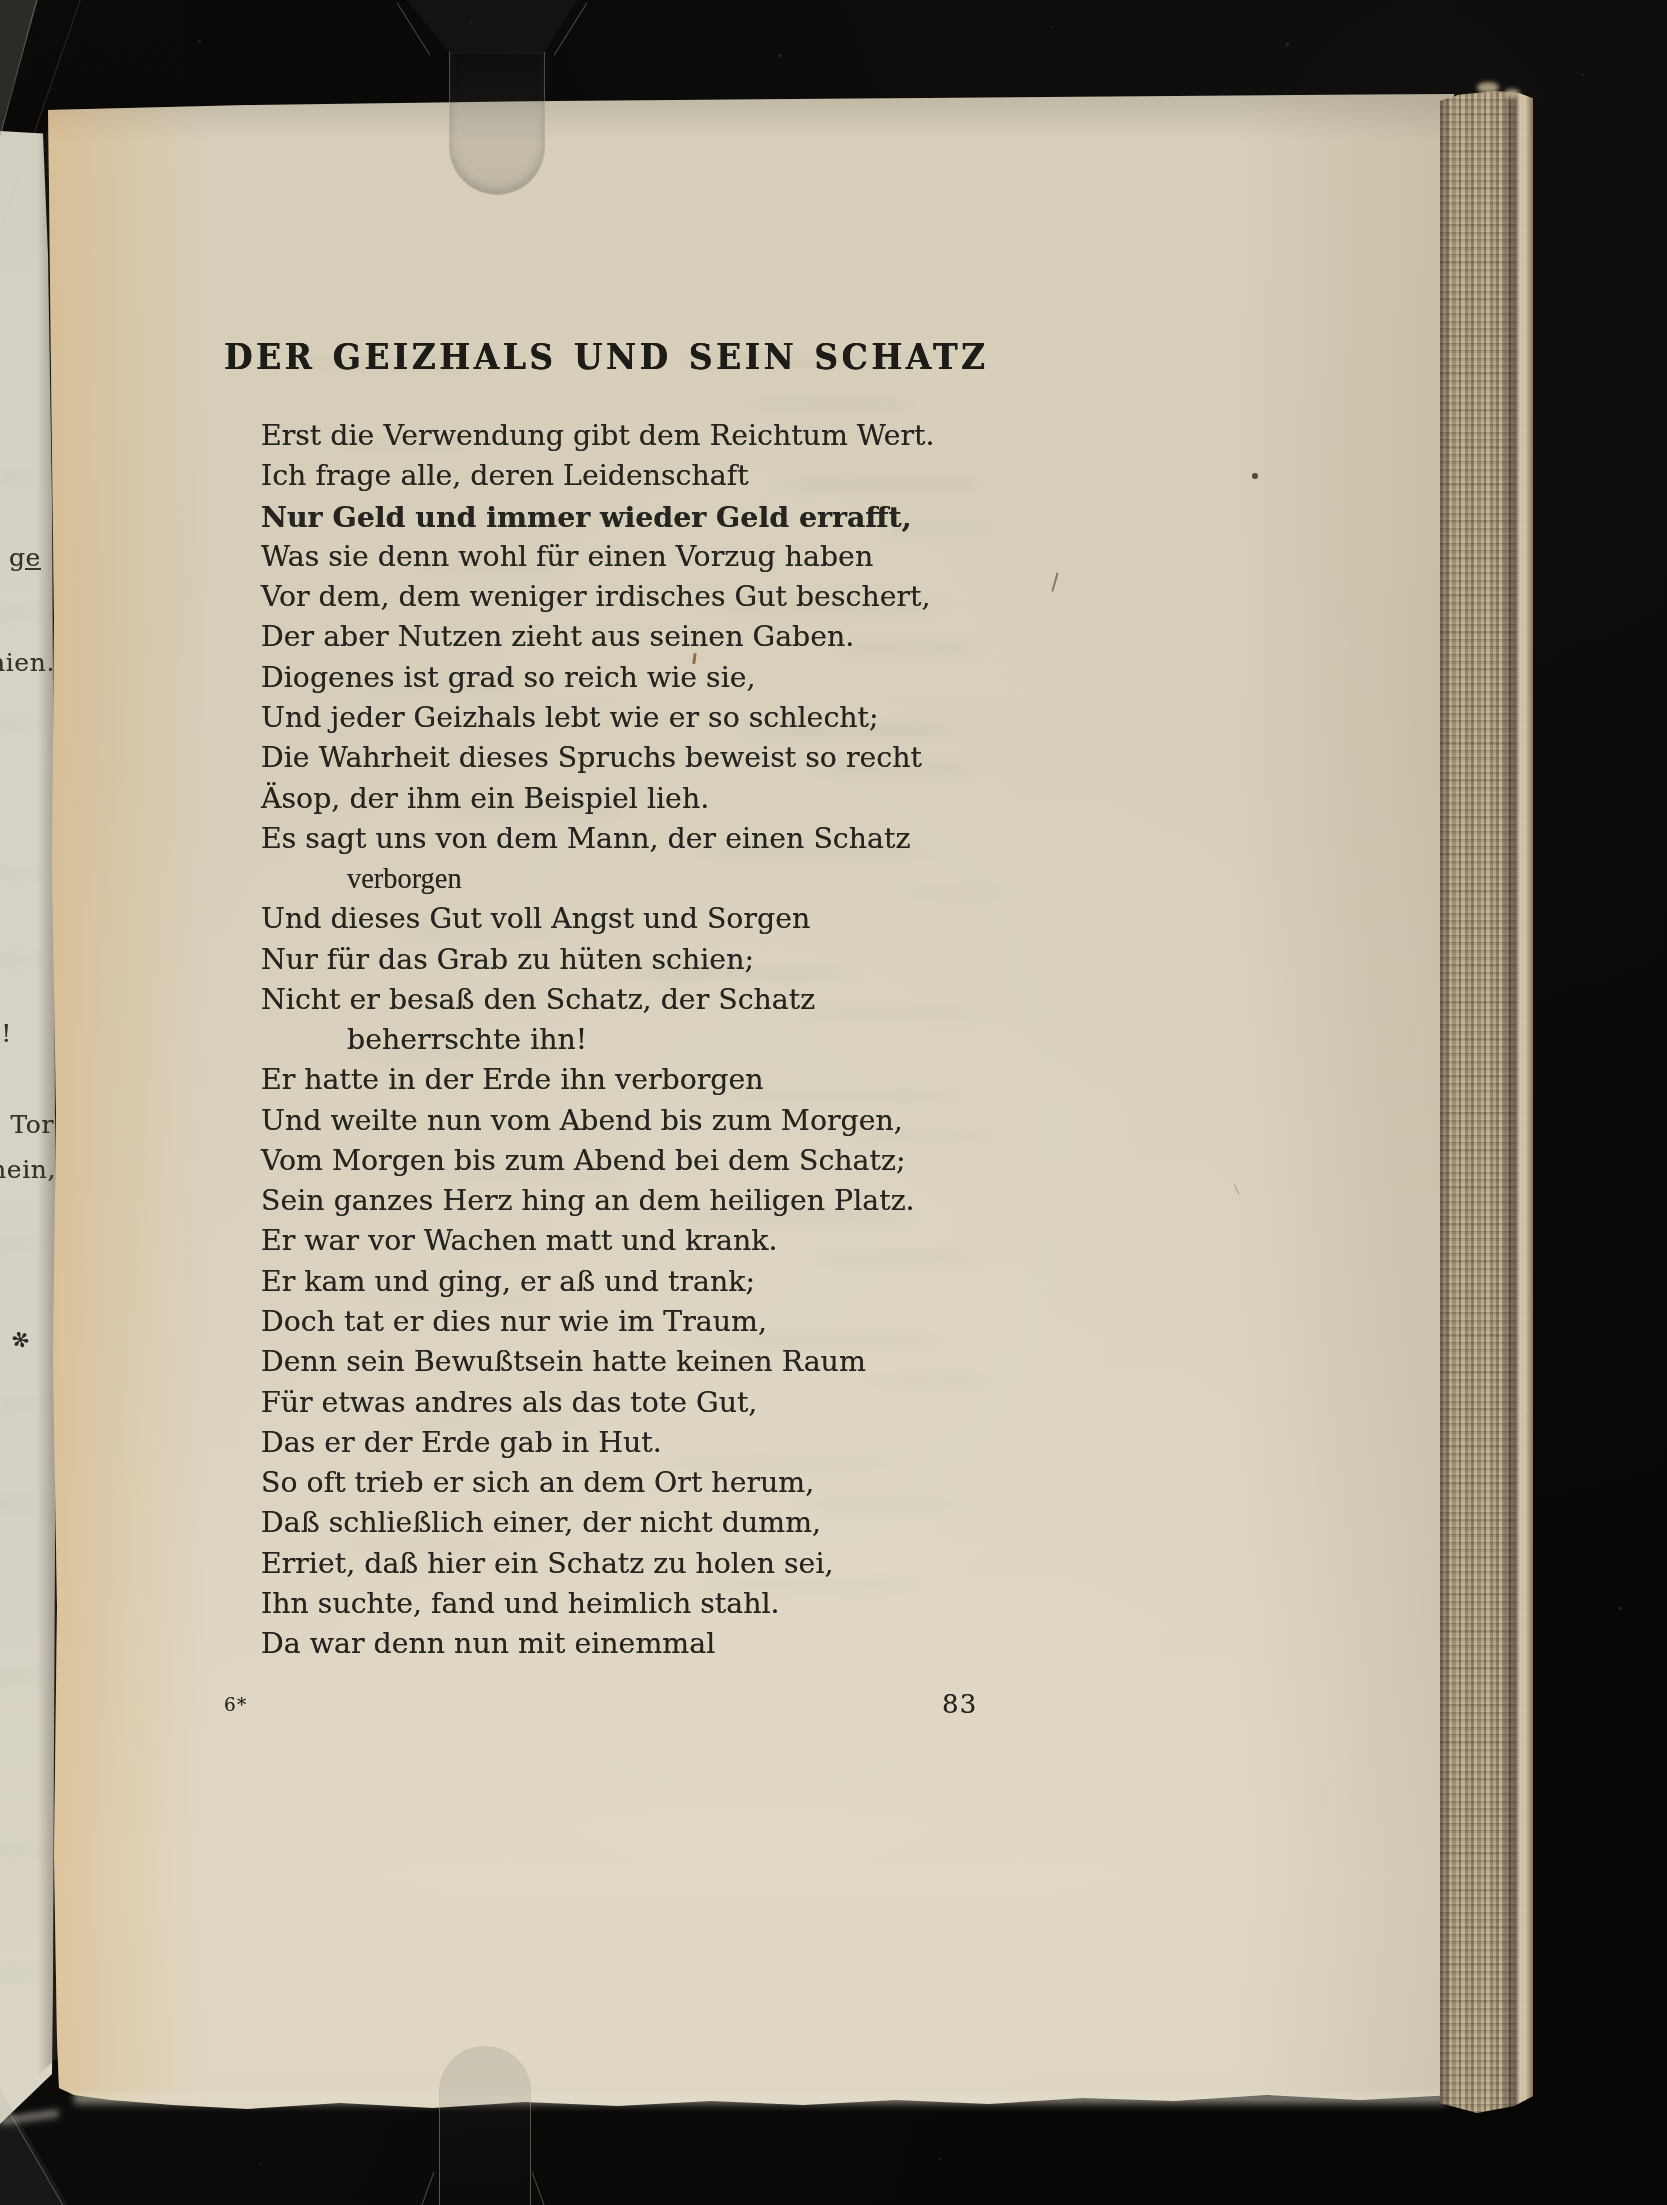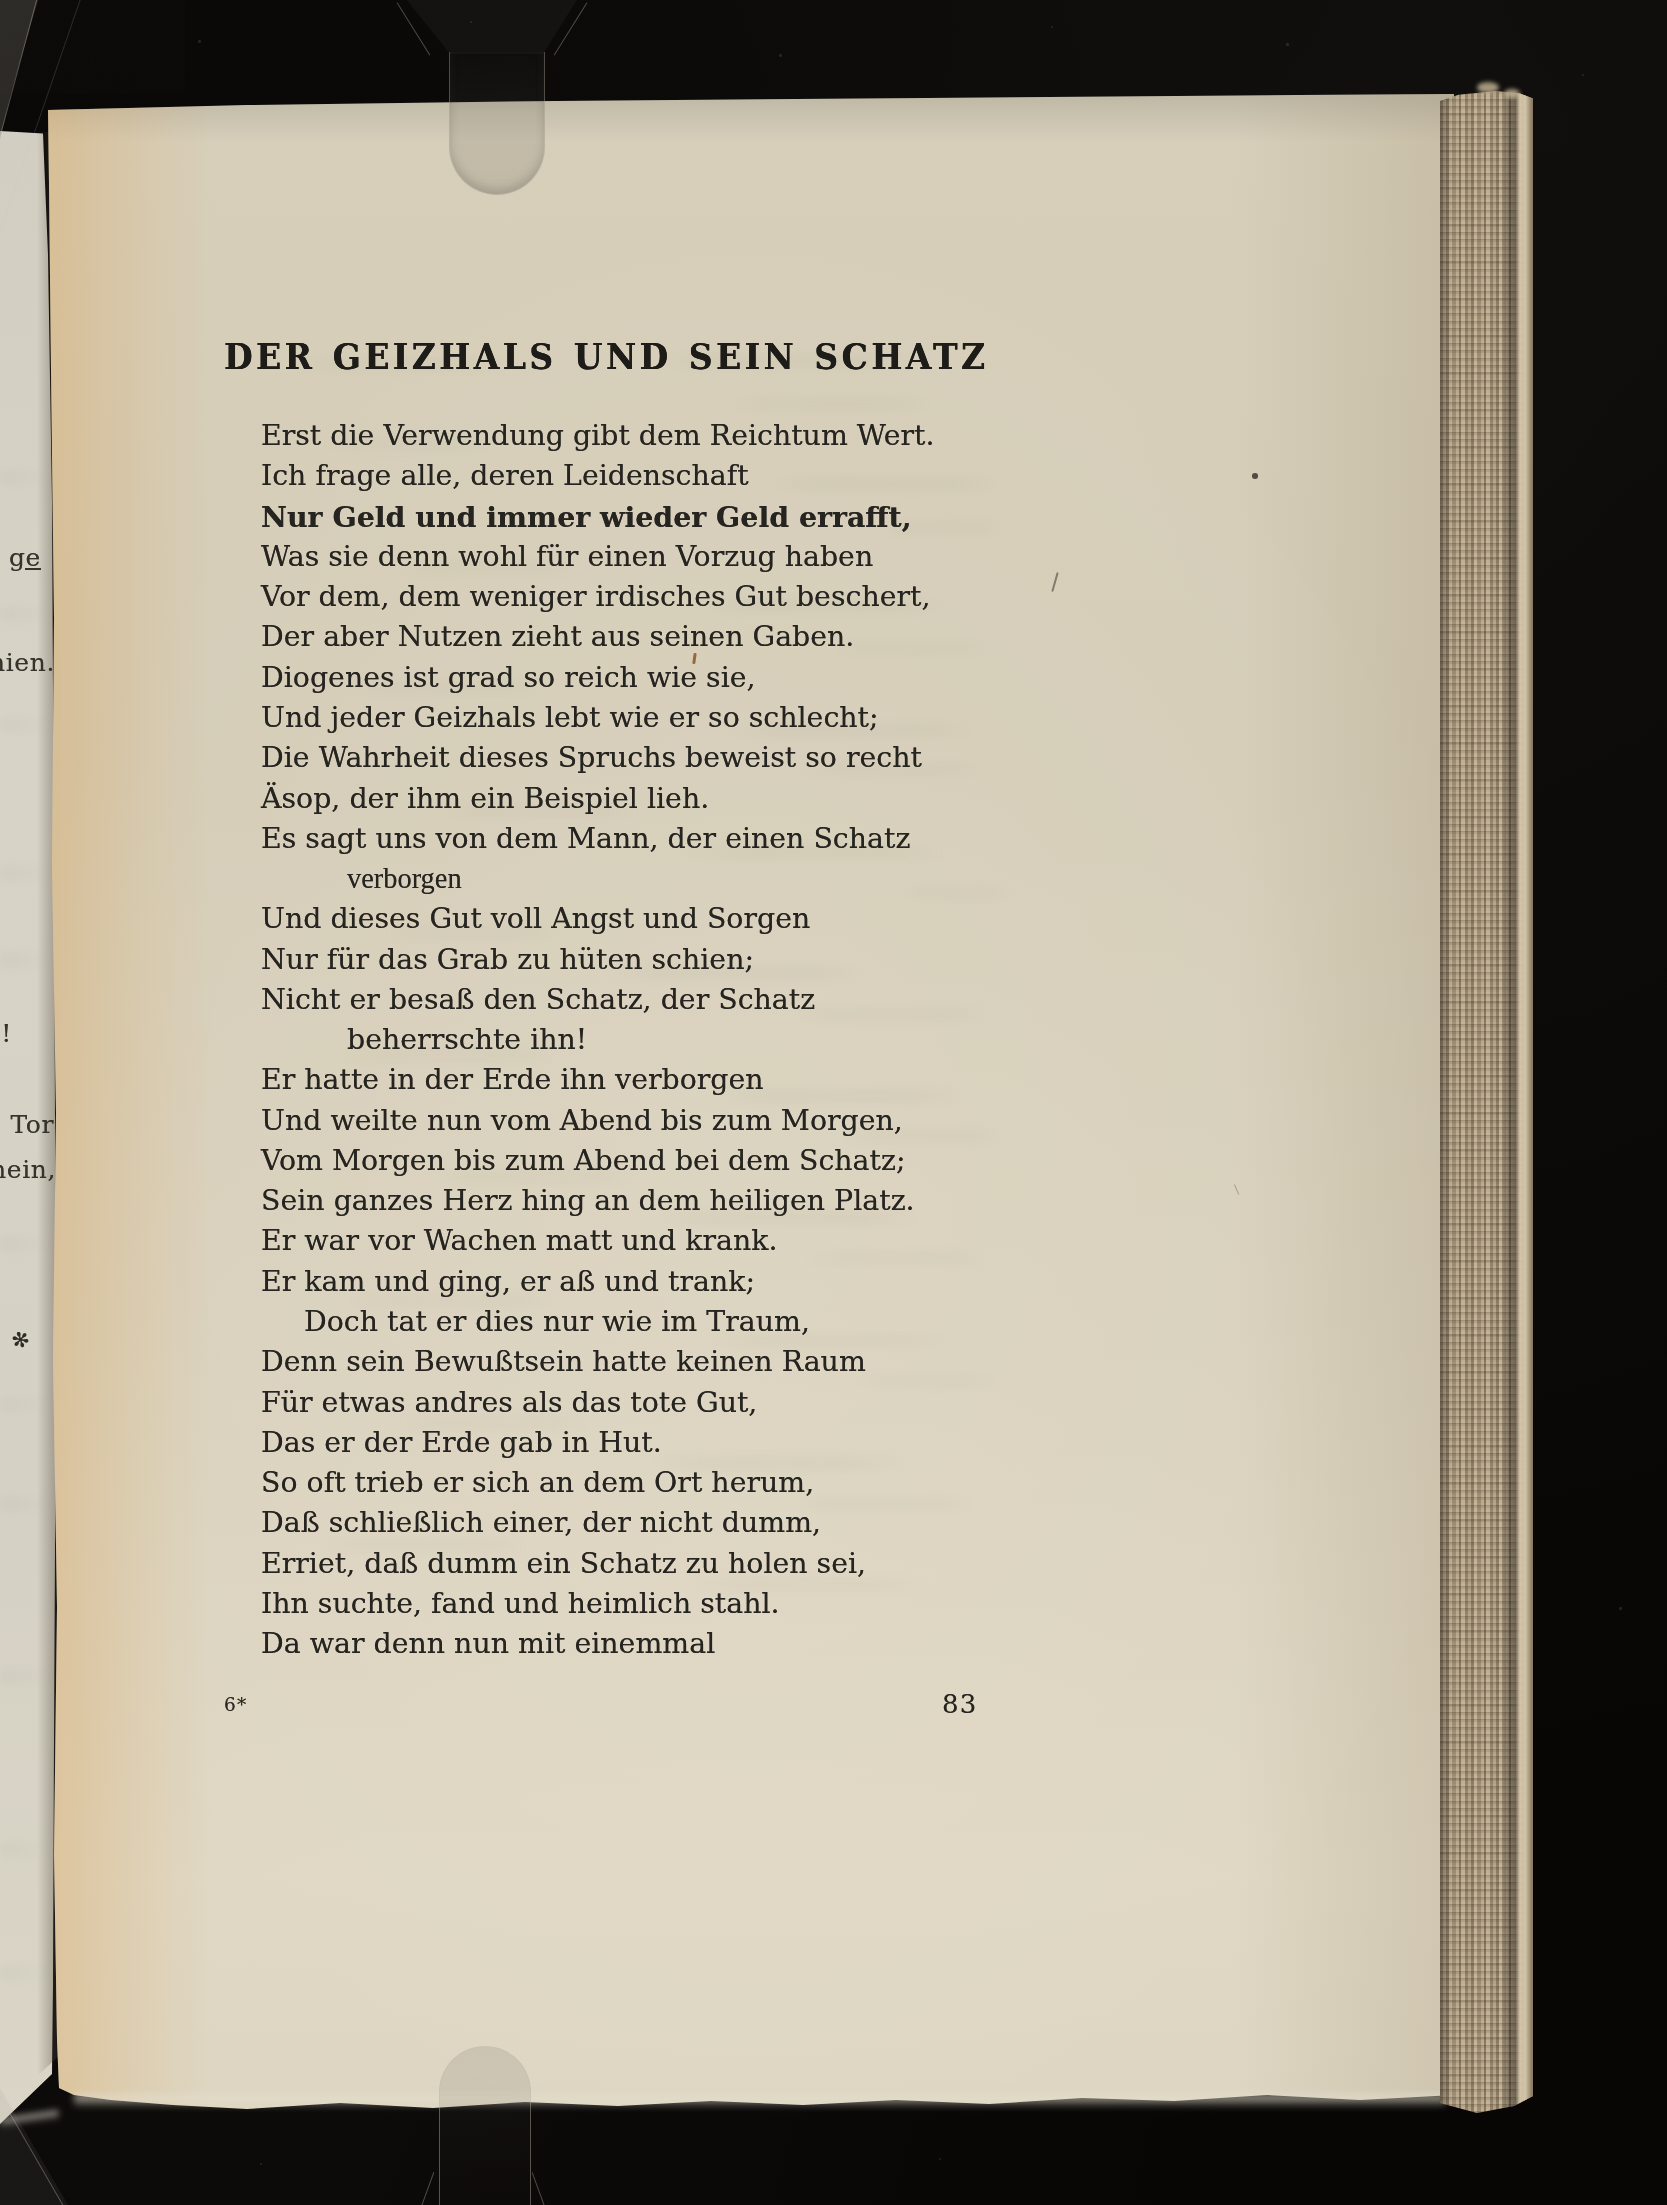--- a/index.html
+++ b/index.html
@@ -200,27 +200,27 @@
       <div class="poem-line" style="top: 905px;">Und dieses Gut voll Angst und Sorgen</div>
       <div class="poem-line" style="top: 946px;">Nur für das Grab zu hüten schien;</div>
       <div class="poem-line" style="top: 986px;">Nicht er besaß den Schatz, der Schatz</div>
       <div class="poem-line indent" style="top: 1026px;">beherrschte ihn!</div>
       <div class="poem-line" style="top: 1066px;">Er hatte in der Erde ihn verborgen</div>
       <div class="poem-line" style="top: 1107px;">Und weilte nun vom Abend bis zum Morgen,</div>
       <div class="poem-line" style="top: 1147px;">Vom Morgen bis zum Abend bei dem Schatz;</div>
       <div class="poem-line" style="top: 1187px;">Sein ganzes Herz hing an dem heiligen Platz.</div>
       <div class="poem-line" style="top: 1227px;">Er war vor Wachen matt und krank.</div>
       <div class="poem-line" style="top: 1268px;">Er kam und ging, er aß und trank;</div>
-      <div class="poem-line" style="top: 1308px; margin-left: 43px;">Doch tat er dies nur wie im Traum,</div>
+      <div class="poem-line" style="top: 1308px;">Doch tat er dies nur wie im Traum,</div>
       <div class="poem-line" style="top: 1348px;">Denn sein Bewußtsein hatte keinen Raum</div>
       <div class="poem-line" style="top: 1389px;">Für etwas andres als das tote Gut,</div>
       <div class="poem-line" style="top: 1429px;">Das er der Erde gab in Hut.</div>
       <div class="poem-line" style="top: 1469px;">So oft trieb er sich an dem Ort herum,</div>
       <div class="poem-line" style="top: 1509px;">Daß schließlich einer, der nicht dumm,</div>
-      <div class="poem-line" style="top: 1550px;">Erriet, daß dumm ein Schatz zu holen sei,</div>
+      <div class="poem-line" style="top: 1550px;">Erriet, daß hier ein Schatz zu holen sei,</div>
       <div class="poem-line" style="top: 1590px;">Ihn suchte, fand und heimlich stahl.</div>
       <div class="poem-line" style="top: 1630px;">Da war denn nun mit einemmal</div>
     </div>
   <div class="sig">6*</div>
   <div class="pagenum">83</div>
 
   <div id="marks">
       <div class="mark" style="left: 1252px; top: 473px; width: 5.6px; height: 5.6px; background: rgb(60, 53, 42); border-radius: 50%; opacity: 0.85; transform: rotate(0deg);"></div>
       <div class="mark" style="left: 1054px; top: 572px; width: 1.9px; height: 20px; background: rgb(110, 103, 90); border-radius: 1.2px; opacity: 0.8; transform: rotate(16deg);"></div>
       <div class="mark" style="left: 693px; top: 653px; width: 3.1px; height: 10.5px; background: rgb(138, 76, 32); border-radius: 1.2px; opacity: 0.8; transform: rotate(8deg);"></div>

